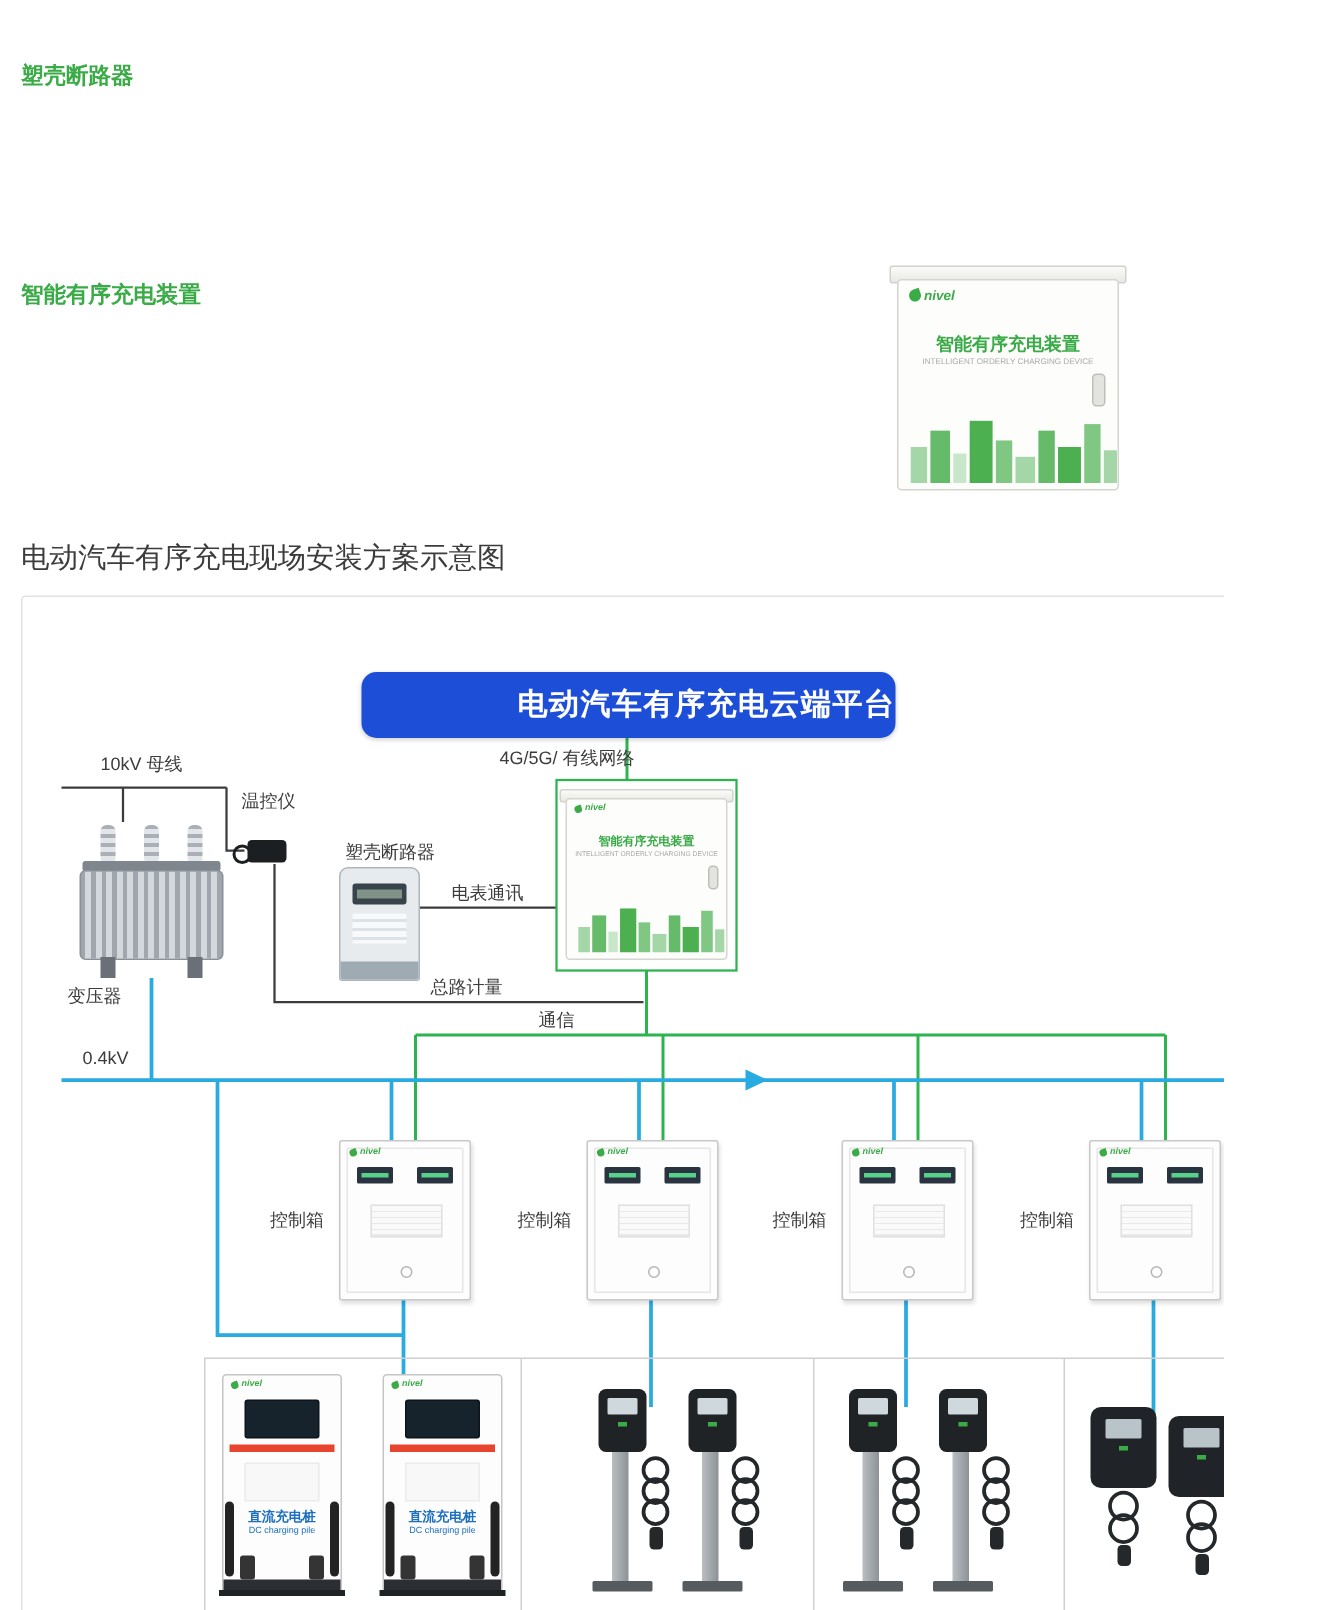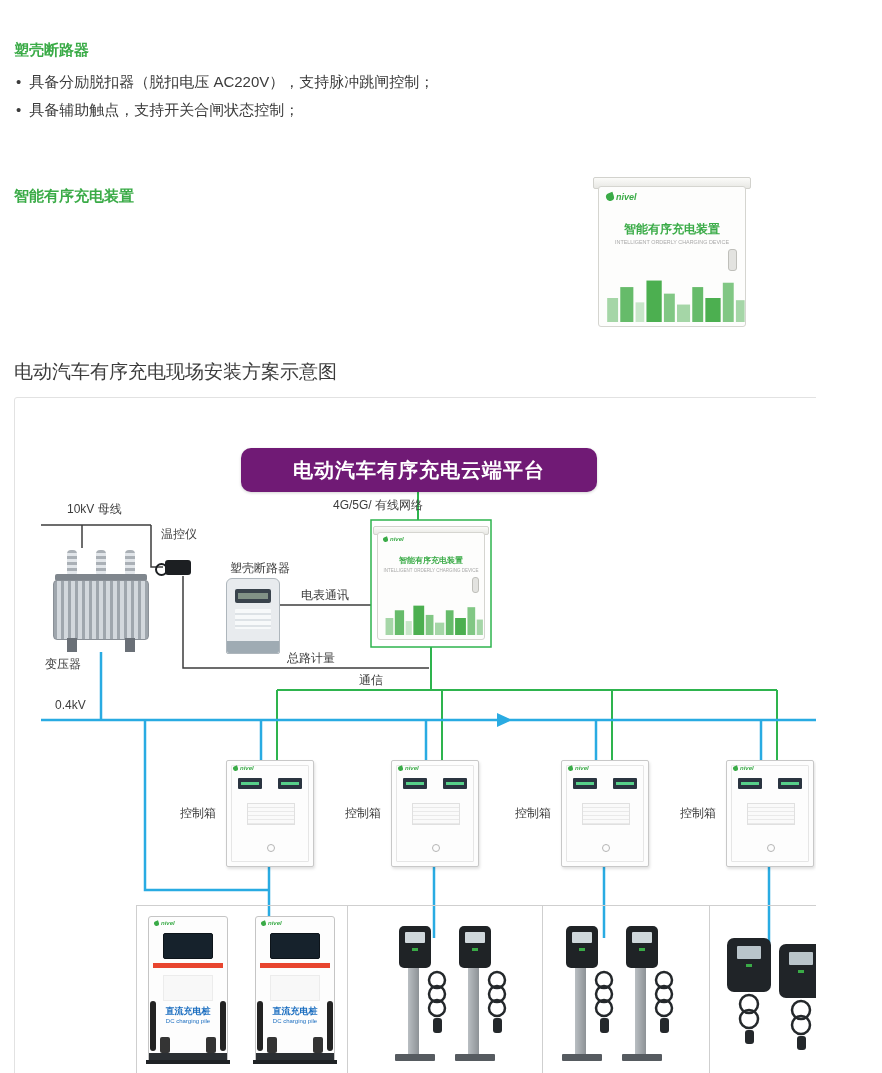--- a/index.html
+++ b/index.html
@@ -31,22 +31,22 @@
   .cabinet-sm .cab-body{top:6px;}
   .cabinet-sm .brand{font-size:6px;left:5px;top:3px;}
   .cabinet-sm .cab-title{top:22px;font-size:8px;}
   .cabinet-sm .cab-sub{top:34px;font-size:5px;}
   .cabinet-sm .cab-handle{right:5px;top:44px;width:5px;height:14px;}
 
   
   .diagram{position:absolute;left:14px;top:368px;width:854px;height:692px;background:#fff;
            border:1px solid #e2e2e2;border-radius:3px;}
   .lines{position:absolute;left:0;top:0;}
-  .banner{position:absolute;left:226px;top:50px;width:356px;height:44px;background:#701a75;border-radius:10px;
-          color:#fff;font-size:20px;font-weight:bold;text-align:center;line-height:44px;letter-spacing:1px;
+  .banner{position:absolute;left:226px;top:50px;width:356px;height:44px;background:#1d4ed8;border-radius:10px;
+          color:#fff;font-size:20px;font-weight:bold;text-align:right;line-height:44px;letter-spacing:1px;
           box-shadow:0 1px 3px rgba(0,0,0,.18);}
   .lbl{position:absolute;font-size:12px;color:#3c3c3c;white-space:nowrap;}
   .ctrl-lbl{position:absolute;left:500px;top:180px;font-size:12px;color:#3c3c3c;line-height:1.7;}
 
   
   .transformer{position:absolute;left:38px;top:152px;width:96px;height:102px;}
   .tr-bushing{position:absolute;top:0;width:10px;height:26px;border-radius:4px;
               background:repeating-linear-gradient(#aab0b6 0 3px,#e2e6ea 3px 6px);}
   .tr-cap{position:absolute;left:2px;right:2px;top:24px;height:7px;background:#7f868d;border-radius:2px;}
   .tr-body{position:absolute;left:0;right:0;top:30px;height:58px;border:1px solid #8a9097;border-radius:4px;
@@ -113,22 +113,20 @@
   .wc-screen{position:absolute;left:10px;top:8px;width:24px;height:13px;background:#b9c4ca;border-radius:1px;}
   .wc-dot{position:absolute;left:19px;top:26px;width:6px;height:3px;background:#3aab47;}
   .wc-cable{position:absolute;left:0;top:50px;}
 </style>
 </head>
 <body>
 
 <div class="page">
 
   <h1 class="sec-heading" style="top:12px">塑壳断路器</h1>
-  <div class="bullet" style="top:44px">具备分励脱扣器（脱扣电压 AC220V），支持脉冲跳闸控制；</div>
-  <div class="bullet" style="top:72px">具备辅助触点，支持开关合闸状态控制；</div>
 
   <h1 class="sec-heading" style="top:158px">智能有序充电装置</h1>
 
   <div class="cabinet" style="left:598px;top:148px;width:148px;height:150px;">
     <div class="cab-roof"></div>
     <div class="cab-body">
       <div class="brand">
           <span class="leaf"></span>
           <span>nivel</span>
         </div>

